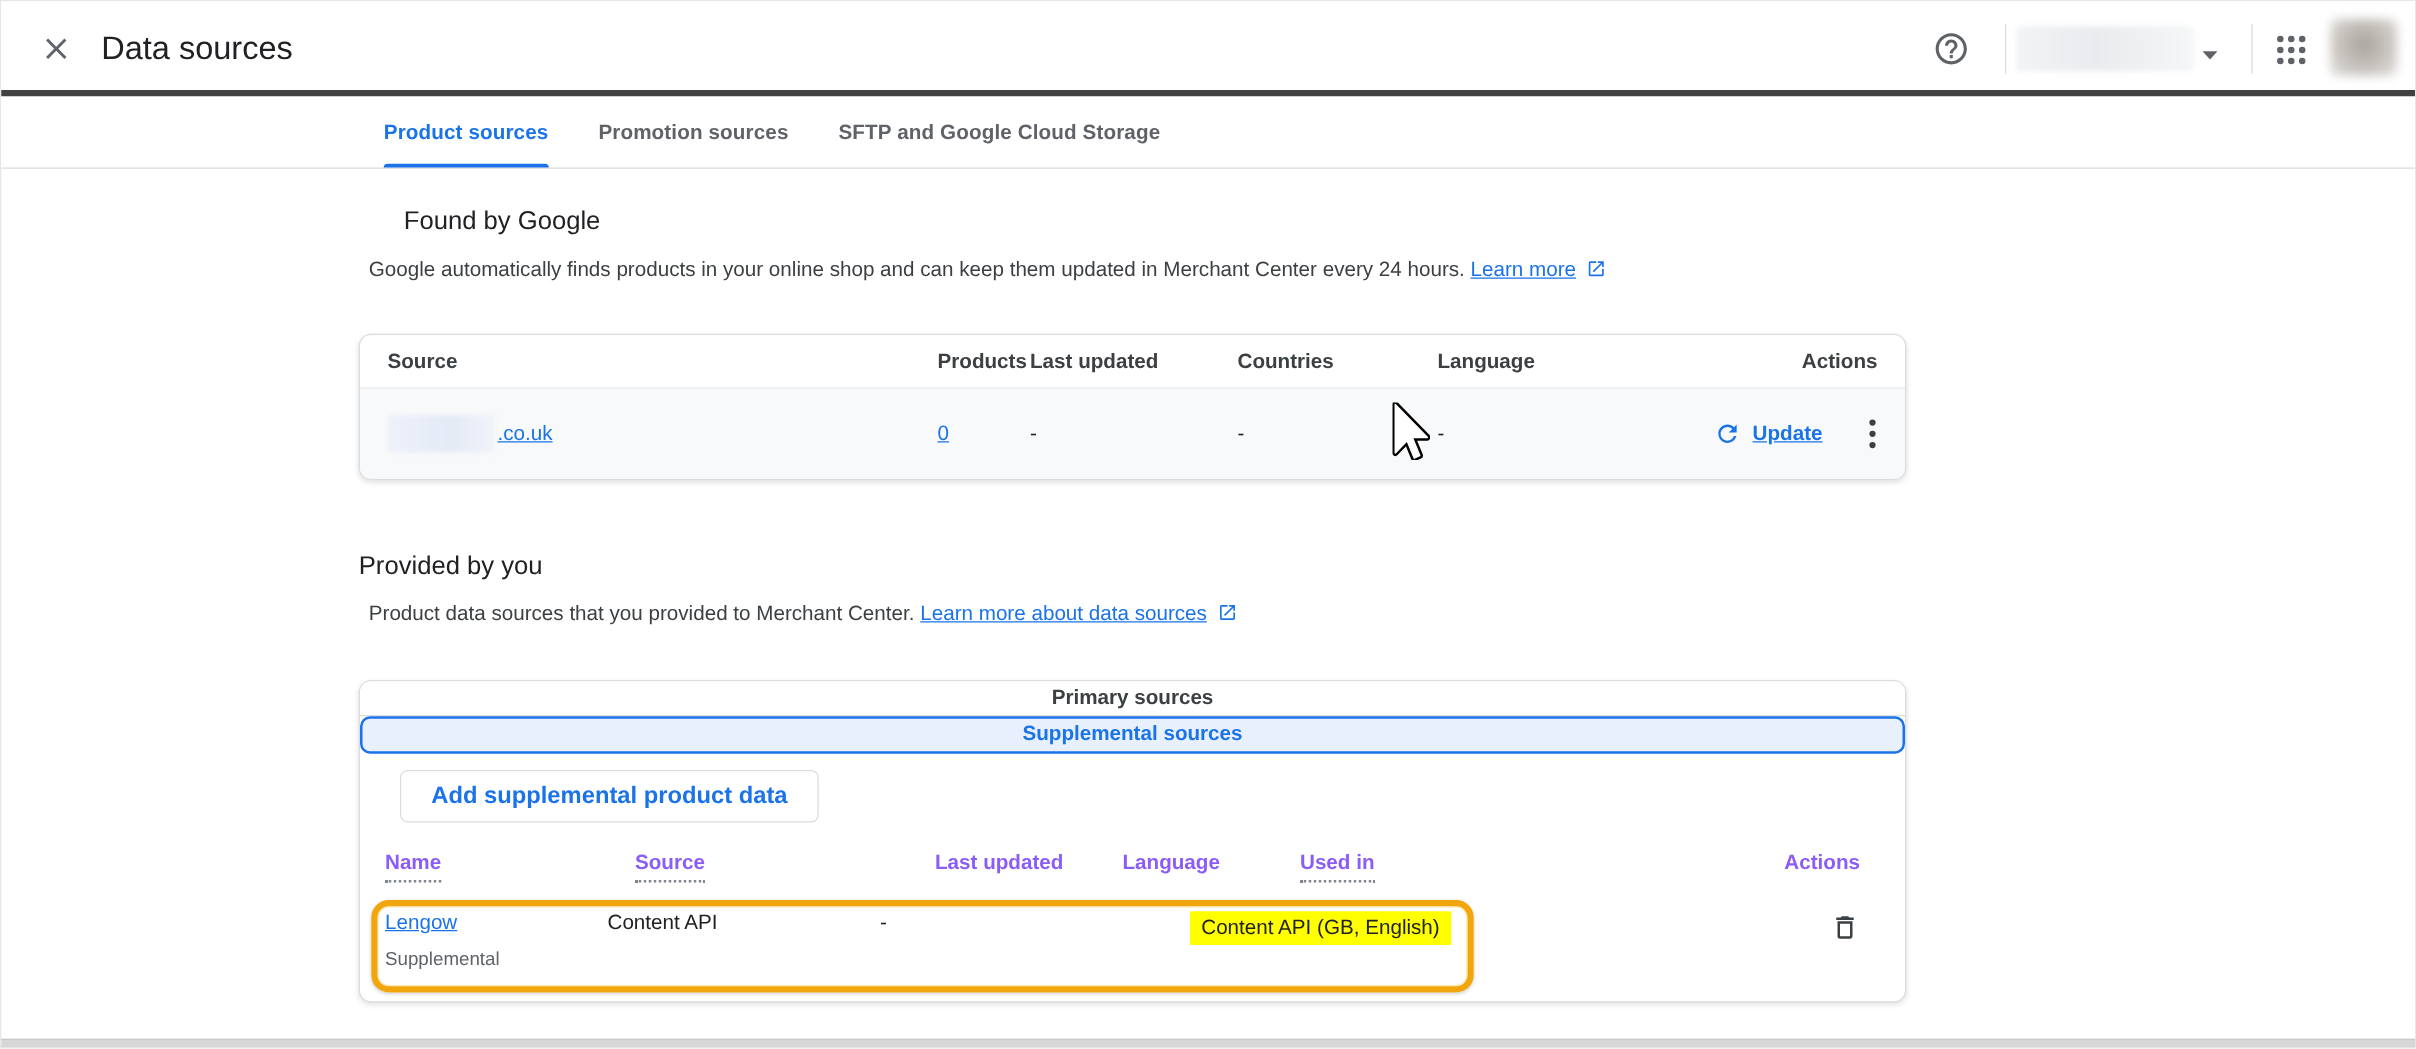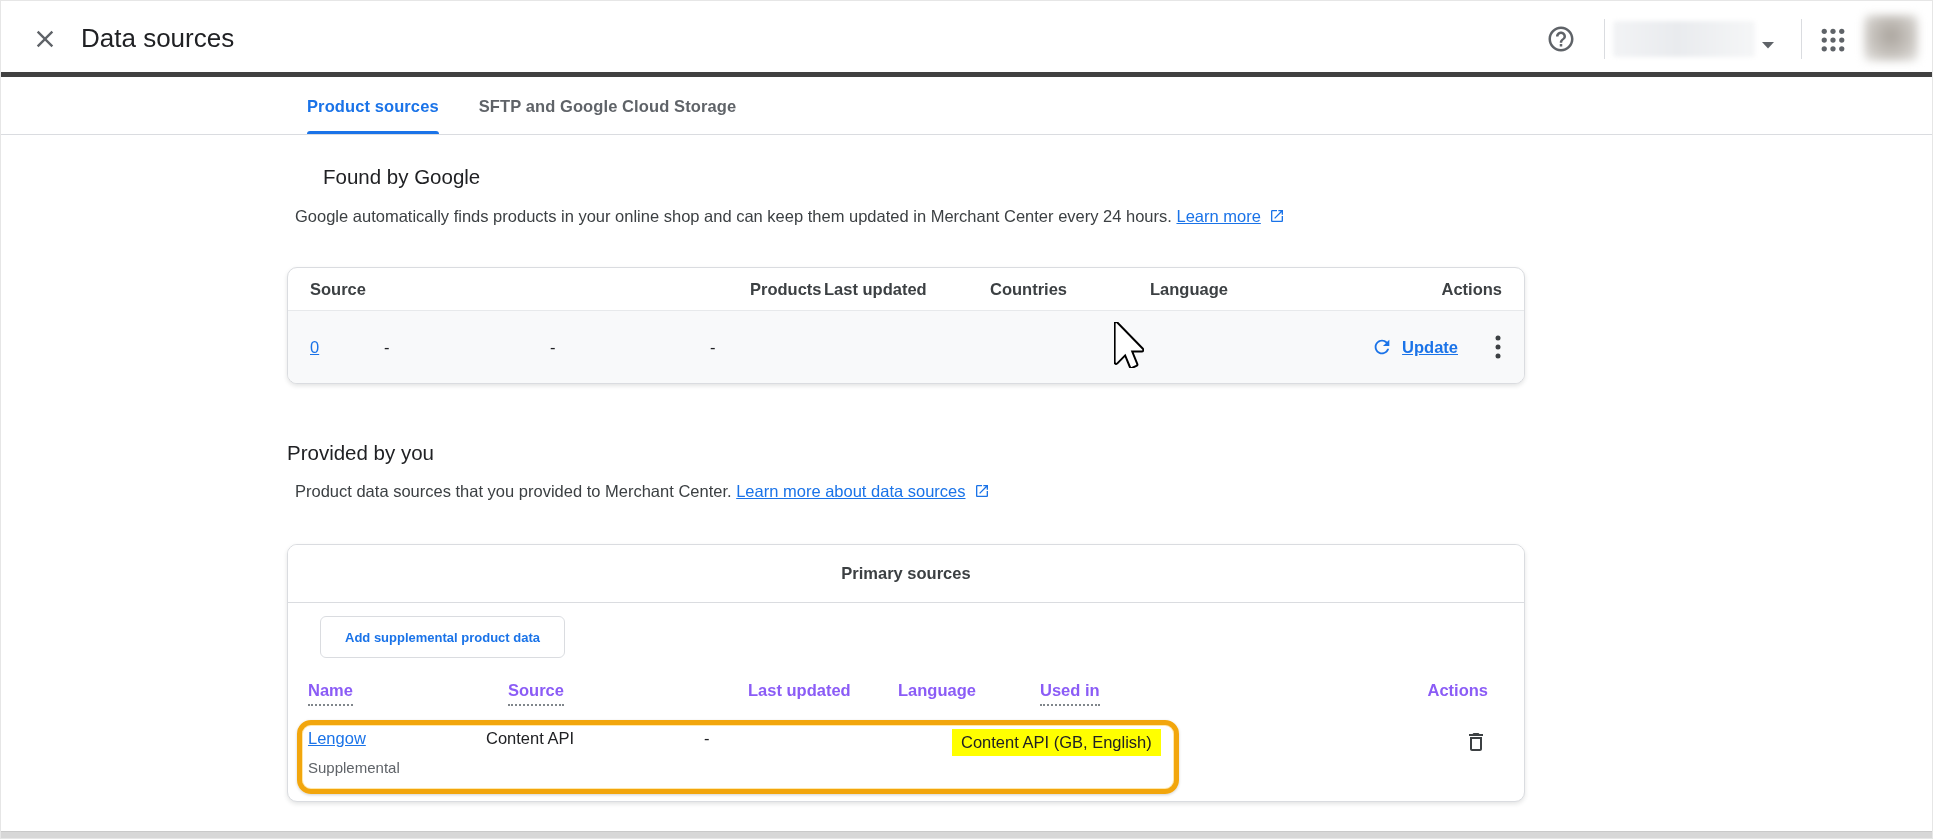--- a/index.html
+++ b/index.html
@@ -60,21 +60,21 @@
   .kebab { margin-left:36px; cursor:pointer; display:flex; align-items:center; }
 
   
   .toggle { display:flex; height:58px;flex-direction:column; }
   .toggle-left { flex:1; display:flex; align-items:center; justify-content:center; background:#fff;
     font-size:16.5px; font-weight:bold; color:#3c4043; border-bottom:1px solid #dadce0; cursor:pointer; }
   .toggle-right { flex:1; display:flex; align-items:center; justify-content:center; background:#e8f0fe;
     font-size:16.5px; font-weight:bold; color:#1a73e8; border:2px solid #1a73e8; border-radius:8px; cursor:pointer; }
 
   .add-btn { margin:13px 0 0 32px; height:42px; padding:0 24px; background:#fff;
-    border:1px solid #dadce0; border-radius:6px; color:#1a73e8; font-size:13px; font-weight:bold;
+    border:1px solid #dadce0; border-radius:6px; color:#1a73e8; font-size:19px; font-weight:bold;
     font-family:inherit; cursor:pointer; }
 
   .t2-head { display:flex; align-items:flex-start; padding:23px 22px 8px 20px; font-size:16.5px;
     font-weight:bold; color:#8b5cf6;gap:22px; }
   .t2-row { display:flex; align-items:flex-start; padding:15px 22px 20px 20px; font-size:16.5px; }
   .c2-name { width:178px; } .c2-source { width:218px; } .c2-updated { width:128px; }
   .c2-language { width:120px; } .c2-usedin { flex:1; } .c2-actions { width:80px; display:flex; justify-content:flex-end; padding-right:14px; }
   .dotted { display:inline-block; border-bottom:2px dotted #80868b; padding-bottom:4px; }
   .sub-label { margin-top:11px; font-size:15px; color:#5f6368; }
   .hl { background:#ffff00; padding:4px 9px; color:#202124; display:inline-block; }
@@ -128,20 +128,21 @@
             <circle cx="12" cy="19" r="2.1"></circle>
             <circle cx="19" cy="19" r="2.1"></circle>
         </g>
       </svg>
     </div>
     <div class="avatar"></div>
   </div>
 
   <div class="tab-bar">
     <div class="tab active">Product sources</div>
+    <div class="tab">Promotion sources</div>
     <div class="tab">SFTP and Google Cloud Storage</div>
   </div>
 
   <div class="section-heading" style="top:164px;margin-left:36px;">Found by Google</div>
   <div class="section-desc" style="top:206px;">
     <span>Google automatically finds products in your online shop and can keep them updated in Merchant Center every 24 hours.</span>
     <span> </span>
     <span class="link">Learn more</span>
     <span class="ext-icon">
       <svg width="16" height="16" viewBox="0 0 24 24">
@@ -153,20 +154,24 @@
   <div class="card card1">
     <div class="t1-row t1-head">
       <div class="c-source">Source</div>
       <div class="c-products">Products</div>
       <div class="c-updated">Last updated</div>
       <div class="c-countries">Countries</div>
       <div class="c-language">Language</div>
       <div class="c-actions">Actions</div>
     </div>
     <div class="t1-row t1-data">
+      <div class="c-source">
+        <span class="domain-blur"></span>
+        <span class="link">.co.uk</span>
+      </div>
       <div class="c-products">
         <span class="link">0</span>
       </div>
       <div class="c-updated">-</div>
       <div class="c-countries">-</div>
       <div class="c-language">-</div>
       <div class="c-actions">
         <div class="update-group">
           <svg width="22" height="22" viewBox="0 0 24 24">
             <path fill="#1a73e8" d="M17.65 6.35C16.2 4.9 14.21 4 12 4c-4.42 0-7.99 3.58-8 8s3.57 8 8 8c3.73 0 6.84-2.55 7.73-6h-2.08c-.82 2.33-3.04 4-5.65 4-3.31 0-6-2.69-6-6s2.69-6 6-6c1.66 0 3.14.69 4.22 1.78L13 11h7V4l-2.35 2.35z"></path>
@@ -194,20 +199,21 @@
     <span class="ext-icon">
       <svg width="16" height="16" viewBox="0 0 24 24">
         <path fill="#1a73e8" d="M19 19H5V5h7V3H5c-1.11 0-2 .9-2 2v14c0 1.1.89 2 2 2h14c1.1 0 2-.9 2-2v-7h-2v7zM14 3v2h3.59l-9.83 9.83 1.41 1.41L19 6.41V10h2V3h-7z"></path>
       </svg>
     </span>
   </div>
 
   <div class="card card2">
     <div class="toggle">
       <div class="toggle-left">Primary sources</div>
+      <div class="toggle-right">Supplemental sources</div>
     </div>
 
     <button class="add-btn">Add supplemental product data</button>
 
     <div class="t2-head">
       <div class="c2-name">
         <span class="dotted">Name</span>
       </div>
       <div class="c2-source">
         <span class="dotted">Source</span>

